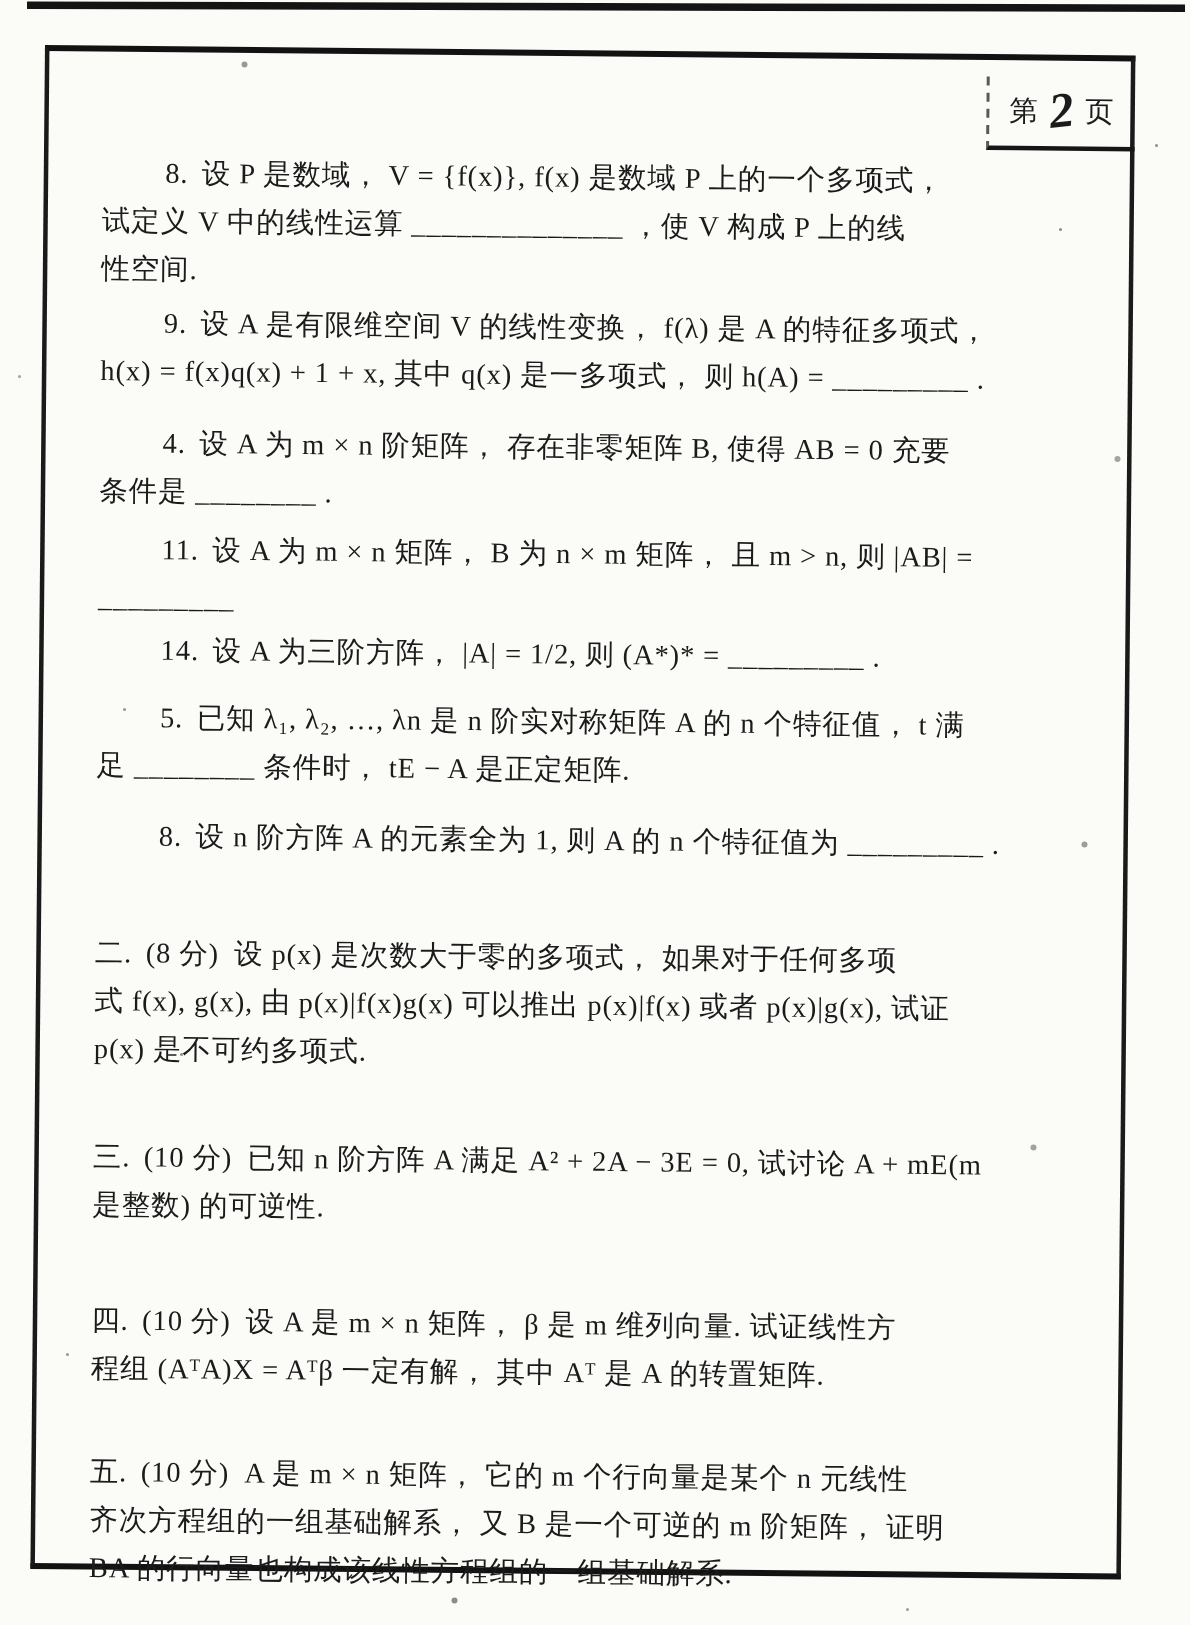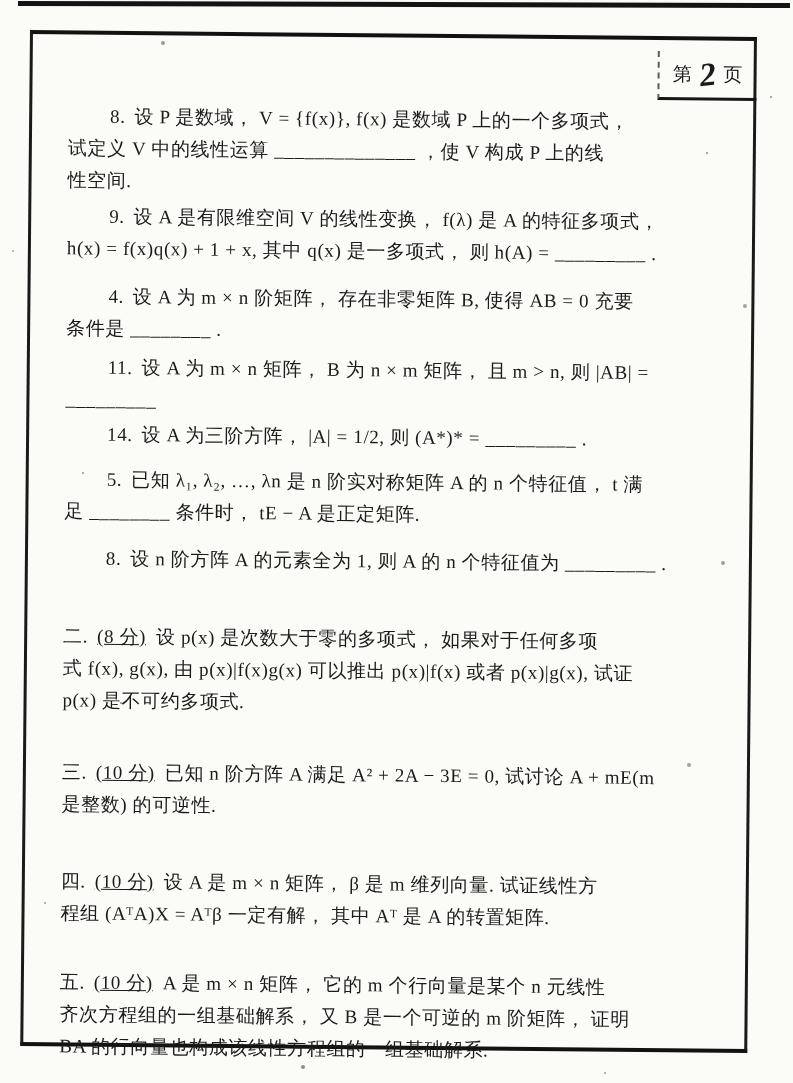--- a/index.html
+++ b/index.html
@@ -46,21 +46,21 @@
   }
   .content{
     position:absolute;left:0;top:0;right:0;
     padding:66px 50px 0 36px;
     box-sizing:border-box;
   }
   .q,.prob{font-size:19px;line-height:32px;letter-spacing:0.6px;}
   .q-line{white-space:nowrap;}
   .q-line.first{padding-left:42px;}
   .num{margin-right:9px;}
-  .pts{margin-right:10px;text-decoration:underline;}
+  .pts{margin-right:10px;}
   .q8{margin-bottom:4px;}
   .q9{margin-bottom:16px;}
   .q10{margin-bottom:7px;}
   .q11{margin-bottom:3px;}
   .q12{margin-bottom:13px;}
   .q13{margin-bottom:15px;}
   .q14{margin-bottom:46px;}
   .p2{margin-bottom:40px;}
   .p3{margin-bottom:45px;}
   .p4{margin-bottom:37px;}

